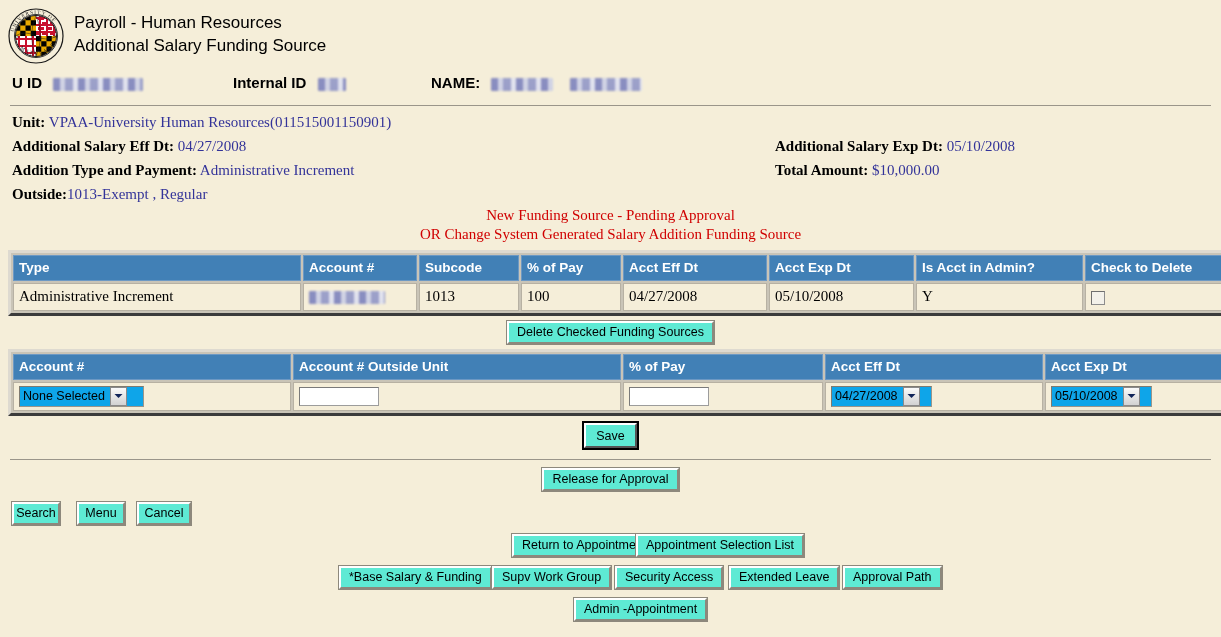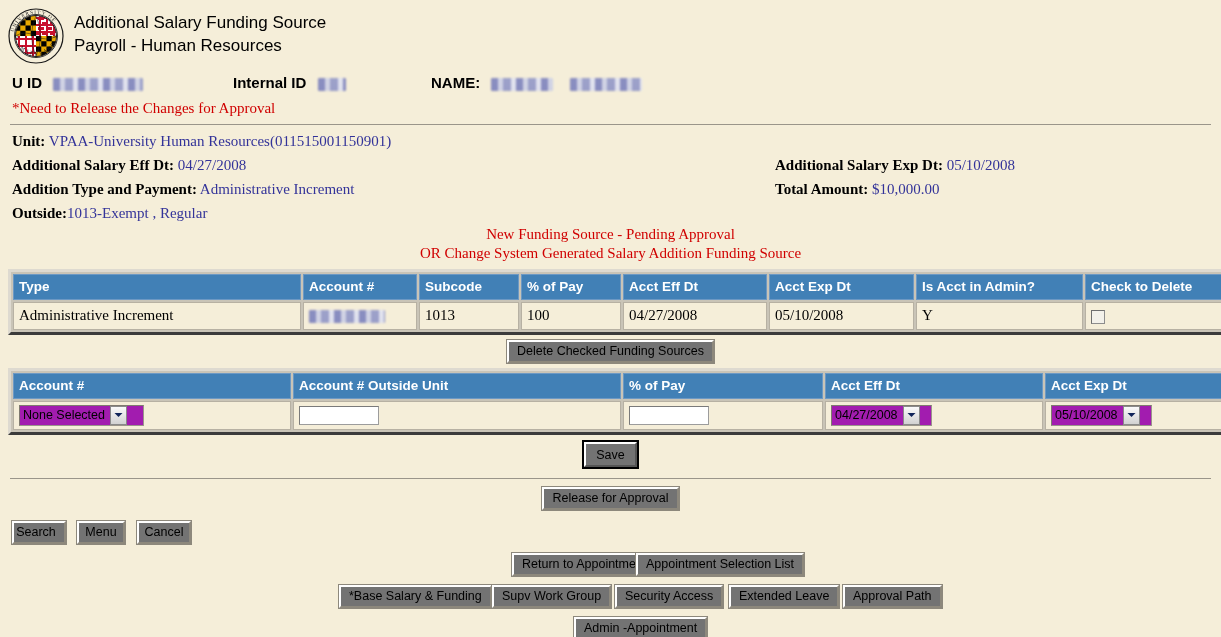--- a/index.html
+++ b/index.html
@@ -129,21 +129,21 @@
     background: #fff;
     border: 1px solid #9c9c9c;
     border-top-color: #7a7a7a;
     border-left-color: #7a7a7a;
     display: inline-block;
     vertical-align: middle;
   }
   .sel {
     display: inline-flex;
     align-items: center;
-    background: #a21caf;
+    background: #0ea5e9;
     border: 1px solid #9a958a;
     border-top-color: #7f7a70;
     border-left-color: #7f7a70;
     height: 19px;
     vertical-align: middle;
     font-family: "Liberation Sans", "DejaVu Sans", sans-serif;
     font-size: 12.5px;
     padding: 0 0 0 3px;
   }
   .sel .seltext { padding-right: 5px; white-space: nowrap; }
@@ -160,21 +160,21 @@
     border: 1px solid #8d8d8d;
     border-top-color: #6f6f6f;
     border-left-color: #6f6f6f;
     display: inline-block;
     vertical-align: middle;
   }
 
   
   .btn {
     display: inline-block;
-    background: #737373;
+    background: #5eead4;
     border: 2px solid;
     border-color: #ffffff #8d887c #8d887c #ffffff;
     outline: 1px solid #8d887c;
     font-family: "Liberation Sans", "DejaVu Sans", sans-serif;
     font-size: 12.5px;
     color: #000;
     padding: 2px 8px 3px 8px;
     line-height: 14px;
     white-space: nowrap;
     cursor: default;
@@ -260,41 +260,40 @@
           <textPath href="#arcTopL" startOffset="22%">UNIVERSITY OF</textPath>
         </text>
         <text font-family="'Liberation Serif', serif" font-size="5.4" fill="#1a1a1a" letter-spacing="1.4">
           <textPath href="#arcBot" startOffset="16%">MARYLAND</textPath>
         </text>
         <text x="6.5" y="30" font-family="'Liberation Serif', serif" font-size="4" fill="#1a1a1a">18</text>
         <text x="45" y="30" font-family="'Liberation Serif', serif" font-size="4" fill="#1a1a1a">56</text>
       </svg>
     </div>
     <div class="hdr-titles">
+      <div>Payroll - Human Resources</div>
       <div>Additional Salary Funding Source</div>
-      <div>Payroll - Human Resources</div>
     </div>
   </div>
 
   <div class="idrow">
     <span class="lbl" style="left:0px;text-align:right;">
       <span>U ID</span>
       <span class="redact" style="width:90px;height:13px;margin-left:7px;"></span>
     </span>
     <span class="lbl" style="left:221px;">
       <span>Internal ID</span>
       <span class="redact" style="width:28px;height:13px;margin-left:7px;"></span>
     </span>
     <span class="lbl" style="left:419px;">
       <span>NAME:</span>
       <span class="redact" style="width:62px;height:13px;margin-left:7px;"></span>
       <span class="redact" style="width:72px;height:13px;margin-left:12px;"></span>
     </span>
   </div>
-  <div class="warn">*Need to Release the Changes for Approval</div>
 
   <hr class="rule">
 
   <div class="info">
     <div class="line col-l" style="top:0px;">
       <b>Unit:</b>
       <span class="v">VPAA-University Human Resources(011515001150901)</span>
     </div>
     <div class="line col-l" style="top:24px;">
       <b>Additional Salary Eff Dt:</b>
@@ -434,21 +433,21 @@
     <span class="btn focused">Save</span>
   </div>
 
   <hr class="rule" style="margin-top:11px;">
 
   <div class="center" style="margin-top:8px;">
     <span class="btn">Release for Approval</span>
   </div>
 
   <div class="btnbar" style="height:118px;margin-top:11px;">
-    <span class="abs btn" style="left:12px;top:0px;width:44px;text-align:center;padding-left:0;padding-right:6px;">Search</span>
+    <span class="abs btn" style="left:12px;top:0px;width:44px;text-align:center;padding-left:0;padding-right:0;">Search</span>
     <span class="abs btn" style="left:77px;top:0px;width:44px;text-align:center;padding-left:0;padding-right:0;">Menu</span>
     <span class="abs btn" style="left:137px;top:0px;width:50px;text-align:center;padding-left:0;padding-right:0;">Cancel</span>
 
     <span class="abs btn" style="left:476px;top:32px;margin-left:36px;">Return to Appointment</span>
     <span class="abs btn" style="left:339px;top:64px;">*Base Salary &amp; Funding</span>
 
     <span class="abs btn" style="left:636px;top:32px;">Appointment Selection List</span>
     <span class="abs btn" style="left:492px;top:64px;">Supv Work Group</span>
     <span class="abs btn" style="left:615px;top:64px;">Security Access</span>
     <span class="abs btn" style="left:729px;top:64px;text-align:center;">Extended Leave</span>

